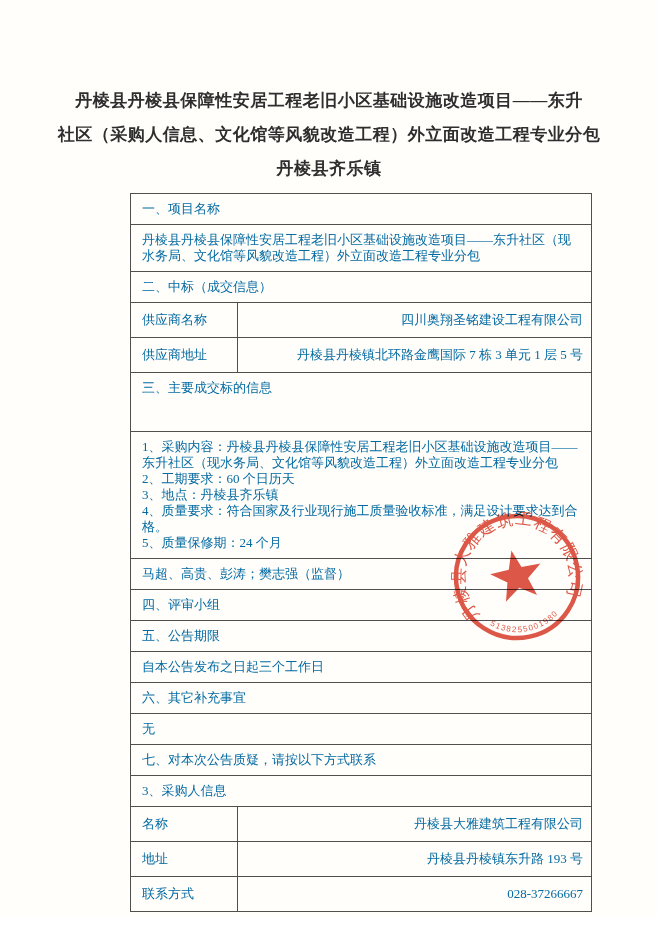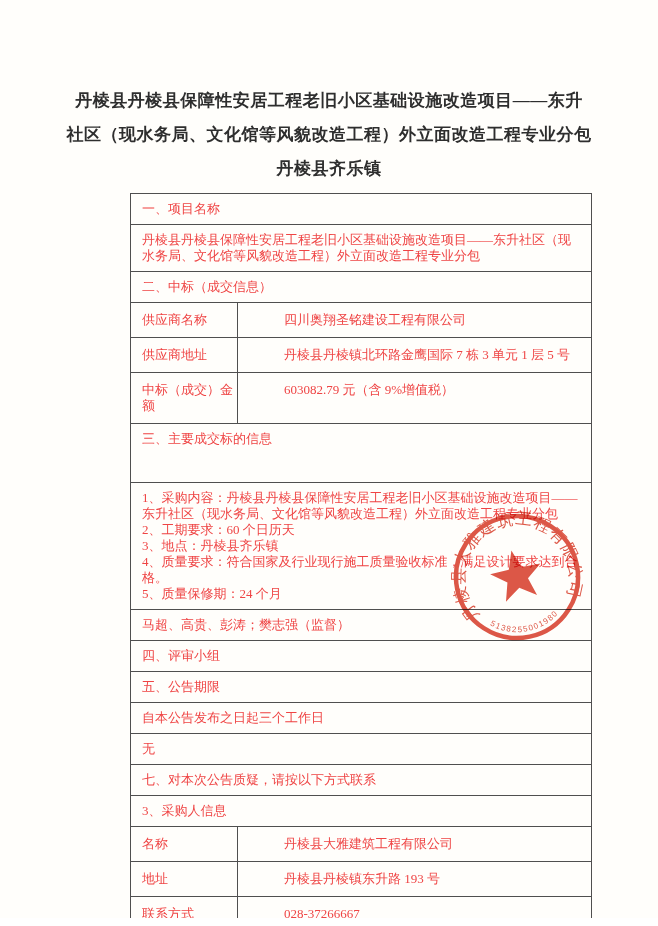--- a/index.html
+++ b/index.html
@@ -17,80 +17,77 @@
   }
   .title .t-line { line-height:34px; letter-spacing:0.5px; }
   .doc-table {
     position:absolute; left:130px; top:193px; width:462px;
     border:1px solid #4f4f4f;
     box-sizing:border-box;
     background:transparent;
   }
   .row {
     border-top:1px solid #4f4f4f;
-    font-size:13px; line-height:16px; color:#ef4444;
+    font-size:13px; line-height:16px; color:#0369a1;
   }
   .row:first-child { border-top:none; }
   .row.section { padding:7px 11px; }
   .row.single  { padding:7px 11px; }
   .row.multi   { padding:7px 11px; white-space:pre-line;margin-top:28px; }
   .row.pair { display:flex;gap:32px; }
   .row.pair .cell { box-sizing:border-box; }
   .row.pair .label {
     flex:0 0 107px; width:107px;
     border-right:1px solid #4f4f4f;
     padding:9px 4px 9px 11px;
   }
-  .row.pair .value { flex:1; padding:9px 8px 9px 14px; }
+  .row.pair .value { flex:1; padding:9px 8px 9px 14px;text-align:right; }
   .seal {
     position:absolute; left:447px; top:507px;
     width:140px; height:140px;
     transform:rotate(-12deg);
     mix-blend-mode:multiply;
     opacity:0.88;
     pointer-events:none;
   }
 </style>
 </head>
 <body>
 
 <div class="page">
 
   <div class="title">
     <div class="t-line">丹棱县丹棱县保障性安居工程老旧小区基础设施改造项目——东升</div>
-    <div class="t-line">社区（现水务局、文化馆等风貌改造工程）外立面改造工程专业分包</div>
+    <div class="t-line">社区（采购人信息、文化馆等风貌改造工程）外立面改造工程专业分包</div>
     <div class="t-line">丹棱县齐乐镇</div>
   </div>
 
   <div class="doc-table">
     <div class="row section">一、项目名称</div>
     <div class="row single">丹棱县丹棱县保障性安居工程老旧小区基础设施改造项目——东升社区（现水务局、文化馆等风貌改造工程）外立面改造工程专业分包</div>
     <div class="row section">二、中标（成交信息）</div>
     <div class="row pair">
       <div class="cell label">供应商名称</div>
       <div class="cell value">四川奥翔圣铭建设工程有限公司</div>
     </div>
     <div class="row pair">
       <div class="cell label">供应商地址</div>
       <div class="cell value">丹棱县丹棱镇北环路金鹰国际 7 栋 3 单元 1 层 5 号</div>
     </div>
-    <div class="row pair">
-      <div class="cell label">中标（成交）金额</div>
-      <div class="cell value">603082.79 元（含 9%增值税）</div>
-    </div>
     <div class="row section">三、主要成交标的信息</div>
     <div class="row multi">1、采购内容：丹棱县丹棱县保障性安居工程老旧小区基础设施改造项目——东升社区（现水务局、文化馆等风貌改造工程）外立面改造工程专业分包
 2、工期要求：60 个日历天
 3、地点：丹棱县齐乐镇
 4、质量要求：符合国家及行业现行施工质量验收标准，满足设计要求达到合格。
 5、质量保修期：24 个月</div>
     <div class="row single">马超、高贵、彭涛；樊志强（监督）</div>
     <div class="row section">四、评审小组</div>
     <div class="row section">五、公告期限</div>
     <div class="row single">自本公告发布之日起三个工作日</div>
+    <div class="row section">六、其它补充事宜</div>
     <div class="row single">无</div>
     <div class="row section">七、对本次公告质疑，请按以下方式联系</div>
     <div class="row section">3、采购人信息</div>
     <div class="row pair">
       <div class="cell label">名称</div>
       <div class="cell value">丹棱县大雅建筑工程有限公司</div>
     </div>
     <div class="row pair">
       <div class="cell label">地址</div>
       <div class="cell value">丹棱县丹棱镇东升路 193 号</div>

